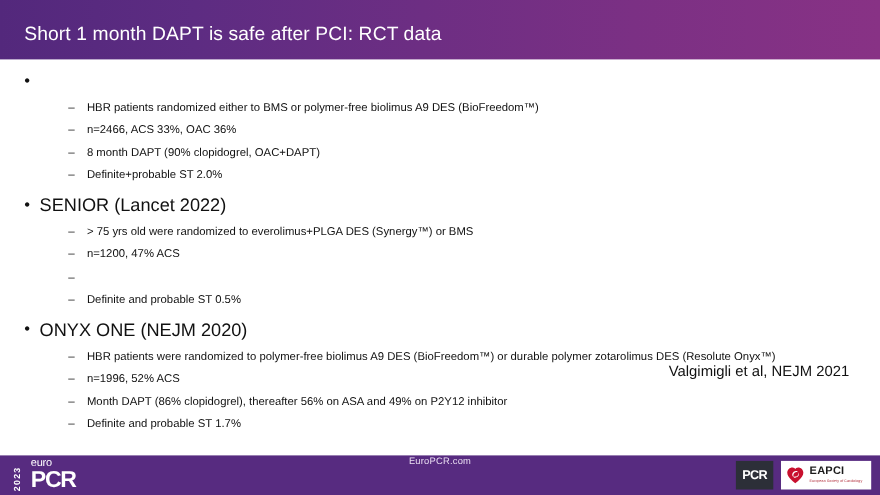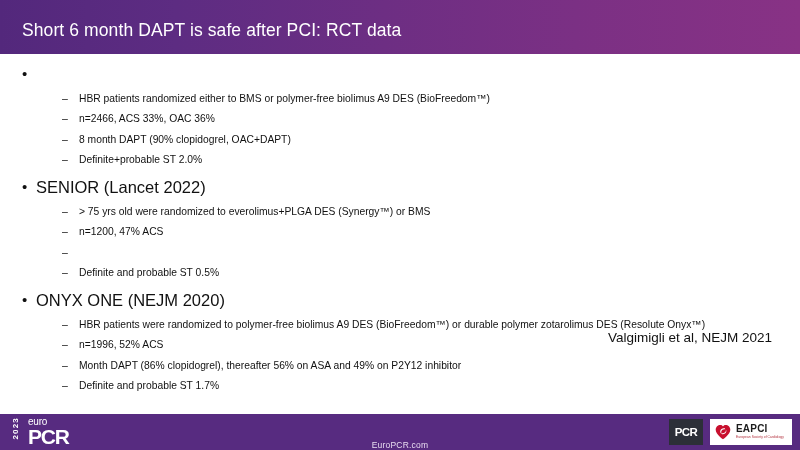--- a/index.html
+++ b/index.html
@@ -121,34 +121,34 @@
     height: 36px;
     background: #572b80;
   }
   .footer-center {
     position: absolute;
     left: 0;
     top: 0;
     width: 800px;
     height: 36px;
     display: flex;
-    align-items: flex-end;
+    align-items: flex-start;
     justify-content: center;
     color: #e8dcf0;
     font-size: 8.5px;
     letter-spacing: 0.2px;
   }
 
   
   .europcr-logo {
     position: absolute;
     left: 10px;
     top: 3px;
     display: flex;
-    align-items: flex-start;
+    align-items: flex-end;
     height: 30px;
   }
   .year-vert {
     writing-mode: vertical-rl;
     transform: rotate(180deg);
     color: #ffffff;
     font-size: 8px;
     font-weight: bold;
     letter-spacing: 1.2px;
     line-height: 10px;
@@ -240,21 +240,21 @@
     margin-top: 2px;
     white-space: nowrap;
   }
 </style>
 </head>
 <body>
 
 <div class="slide">
 
   <div class="title-bar">
-    <div class="title-text">Short 6 month DAPT is safe after PCI: RCT data</div>
+    <div class="title-text">Short 1 month DAPT is safe after PCI: RCT data</div>
   </div>
 
   <div class="body-area">
 
     <div class="section">
       <div class="section-head">
         <span class="lvl1-bullet">•</span>
       </div>
       <div class="sub-list">
         <div class="sub-item">

